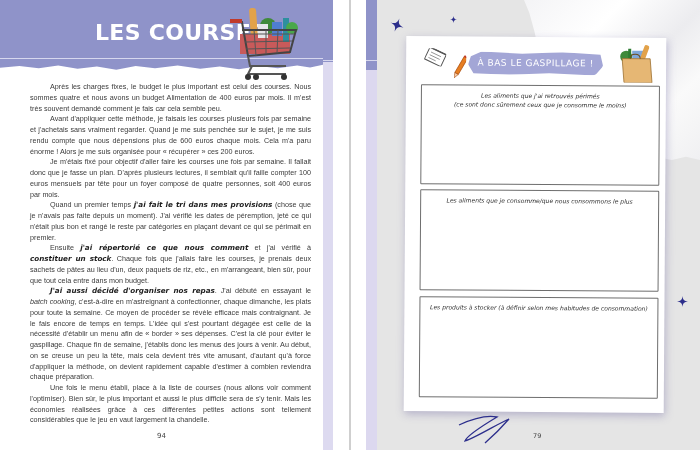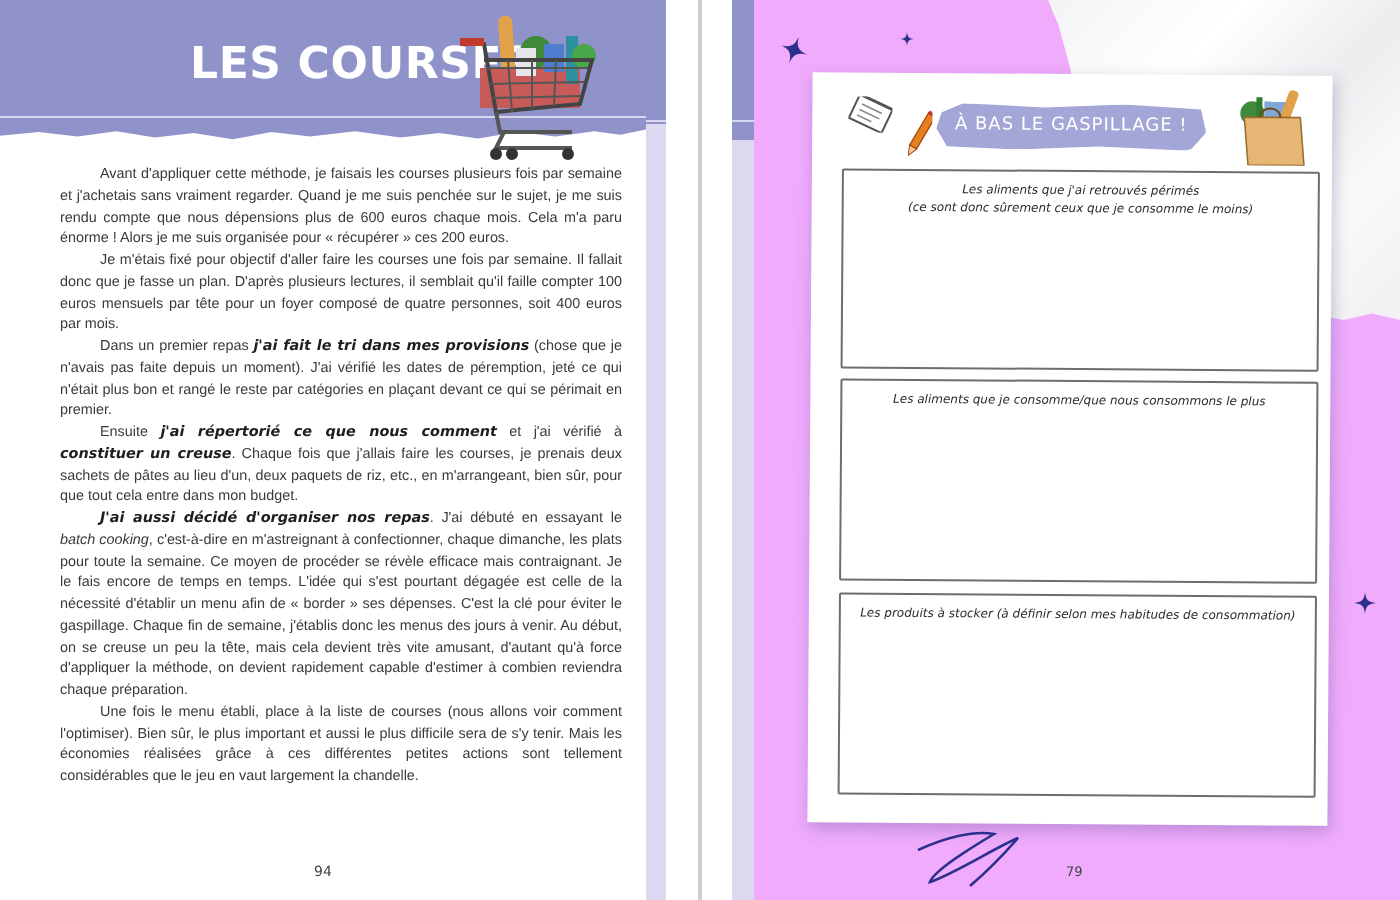--- a/index.html
+++ b/index.html
@@ -25,21 +25,21 @@
   
   .bind-strip-l { position: absolute; left: 323px; top: 0; width: 10px; height: 450px; background: #dddaf0; }
   .bind-gutter { position: absolute; left: 333px; top: 0; width: 33px; height: 450px; background: #ffffff; }
   .bind-line { position: absolute; left: 349px; top: 0; width: 1.5px; height: 450px; background: #cfcfcf; }
   .bind-strip-r { position: absolute; left: 366px; top: 0; width: 11px; height: 450px; background: #dcd8ef; }
   .bind-tab-l { position: absolute; left: 323px; top: 0; width: 10px; height: 62px; background: #8f93c9; }
   .bind-tab-r { position: absolute; left: 366px; top: 0; width: 11px; height: 70px; background: #8f93c9; }
   .bind-tab-line { position: absolute; top: 60px; height: 1px; background: #d7d8ee; }
 
   
-  .right-page { position: absolute; left: 377px; top: 0; width: 323px; height: 450px; background: #f0abfc; overflow: hidden; }
+  .right-page { position: absolute; left: 377px; top: 0; width: 323px; height: 450px; background: #e5e5e5; overflow: hidden; }
   .torn-paper { position: absolute; left: 147px; top: 0; width: 176px; height: 160px;
     background: linear-gradient(135deg, #f4f4f6 0%, #ffffff 30%, #ececef 55%, #fafafa 75%, #f0f0f2 100%);
     clip-path: polygon(0 0,100% 0,100% 100%,92% 98%,84% 100%,70% 97%,55% 99%,40% 96%,25% 98%,18% 60%,10% 40%,6% 20%,3% 8%); }
   .star { position: absolute; color: #2d2f8c; }
   .sheet { position: absolute; left: 28px; top: 37px; width: 260px; height: 375px; background: #ffffff;
     box-shadow: 1px 3px 8px rgba(90,80,150,0.35); transform: rotate(0.4deg); }
   .sheet-banner { position: absolute; left: 62px; top: 15px; width: 135px; height: 23px; background: #a3a6d6;
     border-radius: 10px 4px 12px 6px; clip-path: polygon(2% 20%,10% 0,40% 8%,70% 0,98% 10%,100% 60%,94% 100%,60% 92%,30% 100%,4% 94%,0 55%); }
   .sheet-banner-text { position: absolute; left: 0; top: 0; width: 100%; line-height: 23px; text-align: center; font-family: "DejaVu Sans", sans-serif; font-size: 9px; color: #ffffff; letter-spacing: 0.5px; }
   .notepad { position: absolute; left: 18px; top: 12px; width: 22px; height: 18px; }
@@ -74,24 +74,25 @@
     <path d="M15 30 L66 30 M17 38 L64 37 M18 45 L62 44 M26 26 L28 52 M38 26 L38 50 M50 26 L49 49" stroke="#555" stroke-width="1" fill="none"></path>
     <rect x="2" y="15" width="12" height="4" fill="#c0392b"></rect>
 
     <path d="M20 52 L22 62 L58 62 M24 62 L20 70 L58 70" fill="none" stroke="#555" stroke-width="2"></path>
     <circle cx="20" cy="73" r="3" fill="#333"></circle>
     <circle cx="28" cy="73" r="3" fill="#333"></circle>
     <circle cx="56" cy="73" r="3" fill="#333"></circle>
   </svg>
 
   <div class="body-text">
+    <p><span>Après les charges fixes, le budget le plus important est celui des courses. Nous sommes quatre et nous avons un budget Alimentation de 400 euros par mois. Il m'est très souvent demandé comment je fais car cela semble peu.</span></p>
     <p><span>Avant d'appliquer cette méthode, je faisais les courses plusieurs fois par semaine et j'achetais sans vraiment regarder. Quand je me suis penchée sur le sujet, je me suis rendu compte que nous dépensions plus de 600 euros chaque mois. Cela m'a paru énorme ! Alors je me suis organisée pour « récupérer » ces 200 euros.</span></p>
     <p><span>Je m'étais fixé pour objectif d'aller faire les courses une fois par semaine. Il fallait donc que je fasse un plan. D'après plusieurs lectures, il semblait qu'il faille compter 100 euros mensuels par tête pour un foyer composé de quatre personnes, soit 400 euros par mois.</span></p>
-    <p><span>Dans un premier repas </span><span class="hl">j'ai fait le tri dans mes provisions</span><span> (chose que je n'avais pas faite depuis un moment). J'ai vérifié les dates de péremption, jeté ce qui n'était plus bon et rangé le reste par catégories en plaçant devant ce qui se périmait en premier.</span></p>
-    <p><span>Ensuite </span><span class="hl">j'ai répertorié ce que nous comment</span><span> et j'ai vérifié à </span><span class="hl">constituer un creuse</span><span>. Chaque fois que j'allais faire les courses, je prenais deux sachets de pâtes au lieu d'un, deux paquets de riz, etc., en m'arrangeant, bien sûr, pour que tout cela entre dans mon budget.</span></p>
+    <p><span>Quand un premier temps </span><span class="hl">j'ai fait le tri dans mes provisions</span><span> (chose que je n'avais pas faite depuis un moment). J'ai vérifié les dates de péremption, jeté ce qui n'était plus bon et rangé le reste par catégories en plaçant devant ce qui se périmait en premier.</span></p>
+    <p><span>Ensuite </span><span class="hl">j'ai répertorié ce que nous comment</span><span> et j'ai vérifié à </span><span class="hl">constituer un stock</span><span>. Chaque fois que j'allais faire les courses, je prenais deux sachets de pâtes au lieu d'un, deux paquets de riz, etc., en m'arrangeant, bien sûr, pour que tout cela entre dans mon budget.</span></p>
     <p><span class="hl">J'ai aussi décidé d'organiser nos repas</span><span>. J'ai débuté en essayant le </span><em>batch cooking</em><span>, c'est-à-dire en m'astreignant à confectionner, chaque dimanche, les plats pour toute la semaine. Ce moyen de procéder se révèle efficace mais contraignant. Je le fais encore de temps en temps. L'idée qui s'est pourtant dégagée est celle de la nécessité d'établir un menu afin de « border » ses dépenses. C'est la clé pour éviter le gaspillage. Chaque fin de semaine, j'établis donc les menus des jours à venir. Au début, on se creuse un peu la tête, mais cela devient très vite amusant, d'autant qu'à force d'appliquer la méthode, on devient rapidement capable d'estimer à combien reviendra chaque préparation.</span></p>
     <p><span>Une fois le menu établi, place à la liste de courses (nous allons voir comment l'optimiser). Bien sûr, le plus important et aussi le plus difficile sera de s'y tenir. Mais les économies réalisées grâce à ces différentes petites actions sont tellement considérables que le jeu en vaut largement la chandelle.</span></p>
   </div>
 
   <div class="page-num" style="left:157px; top:432px;">94</div>
 </div>
 
 <div class="bind-strip-l"></div>
 <div class="bind-tab-l"></div>
 <div class="bind-tab-line" style="left:323px; width:10px;"></div>

